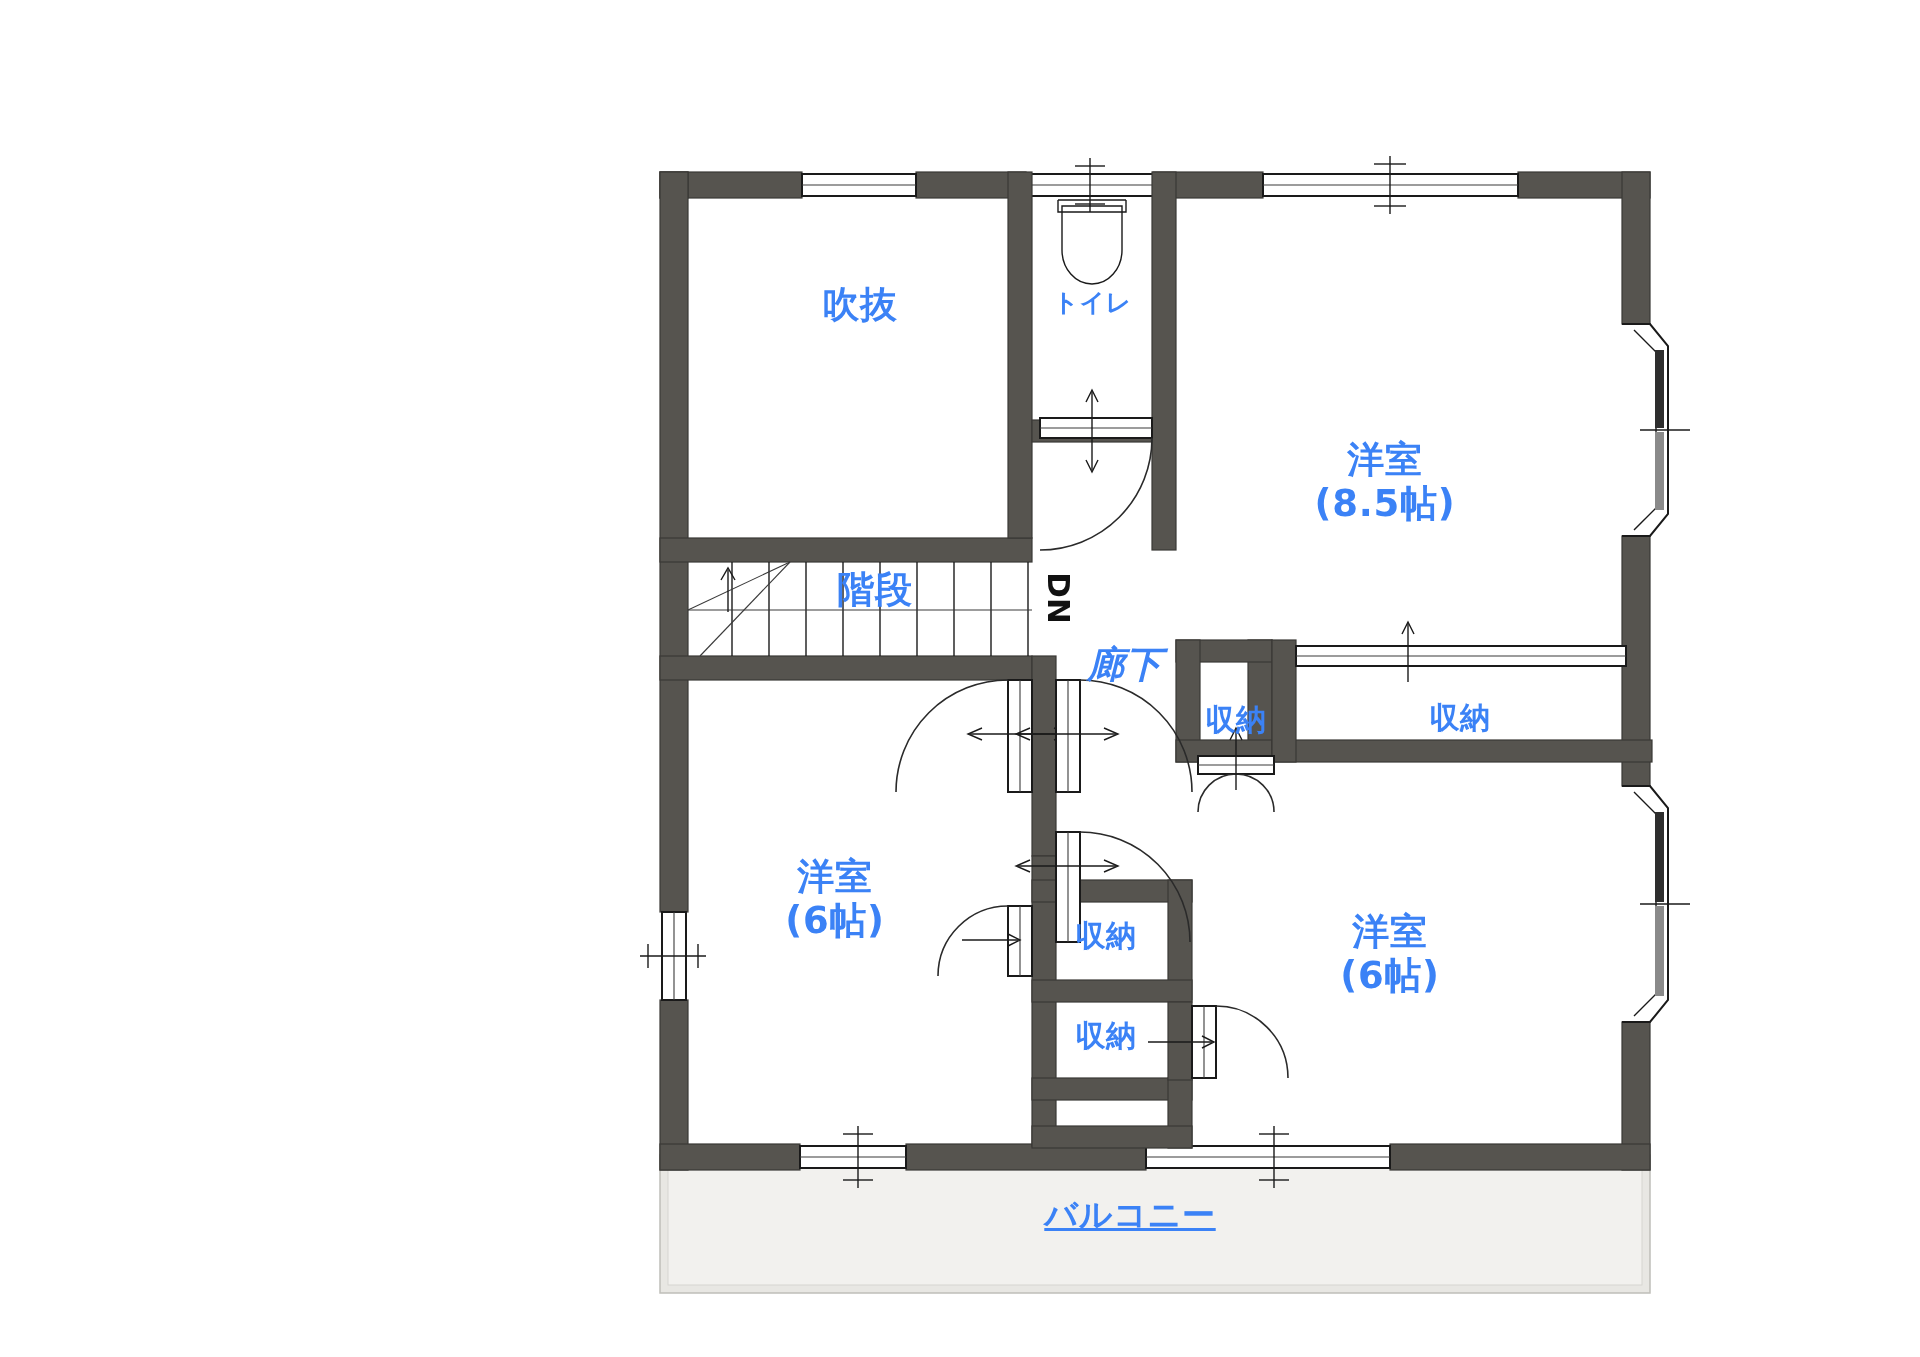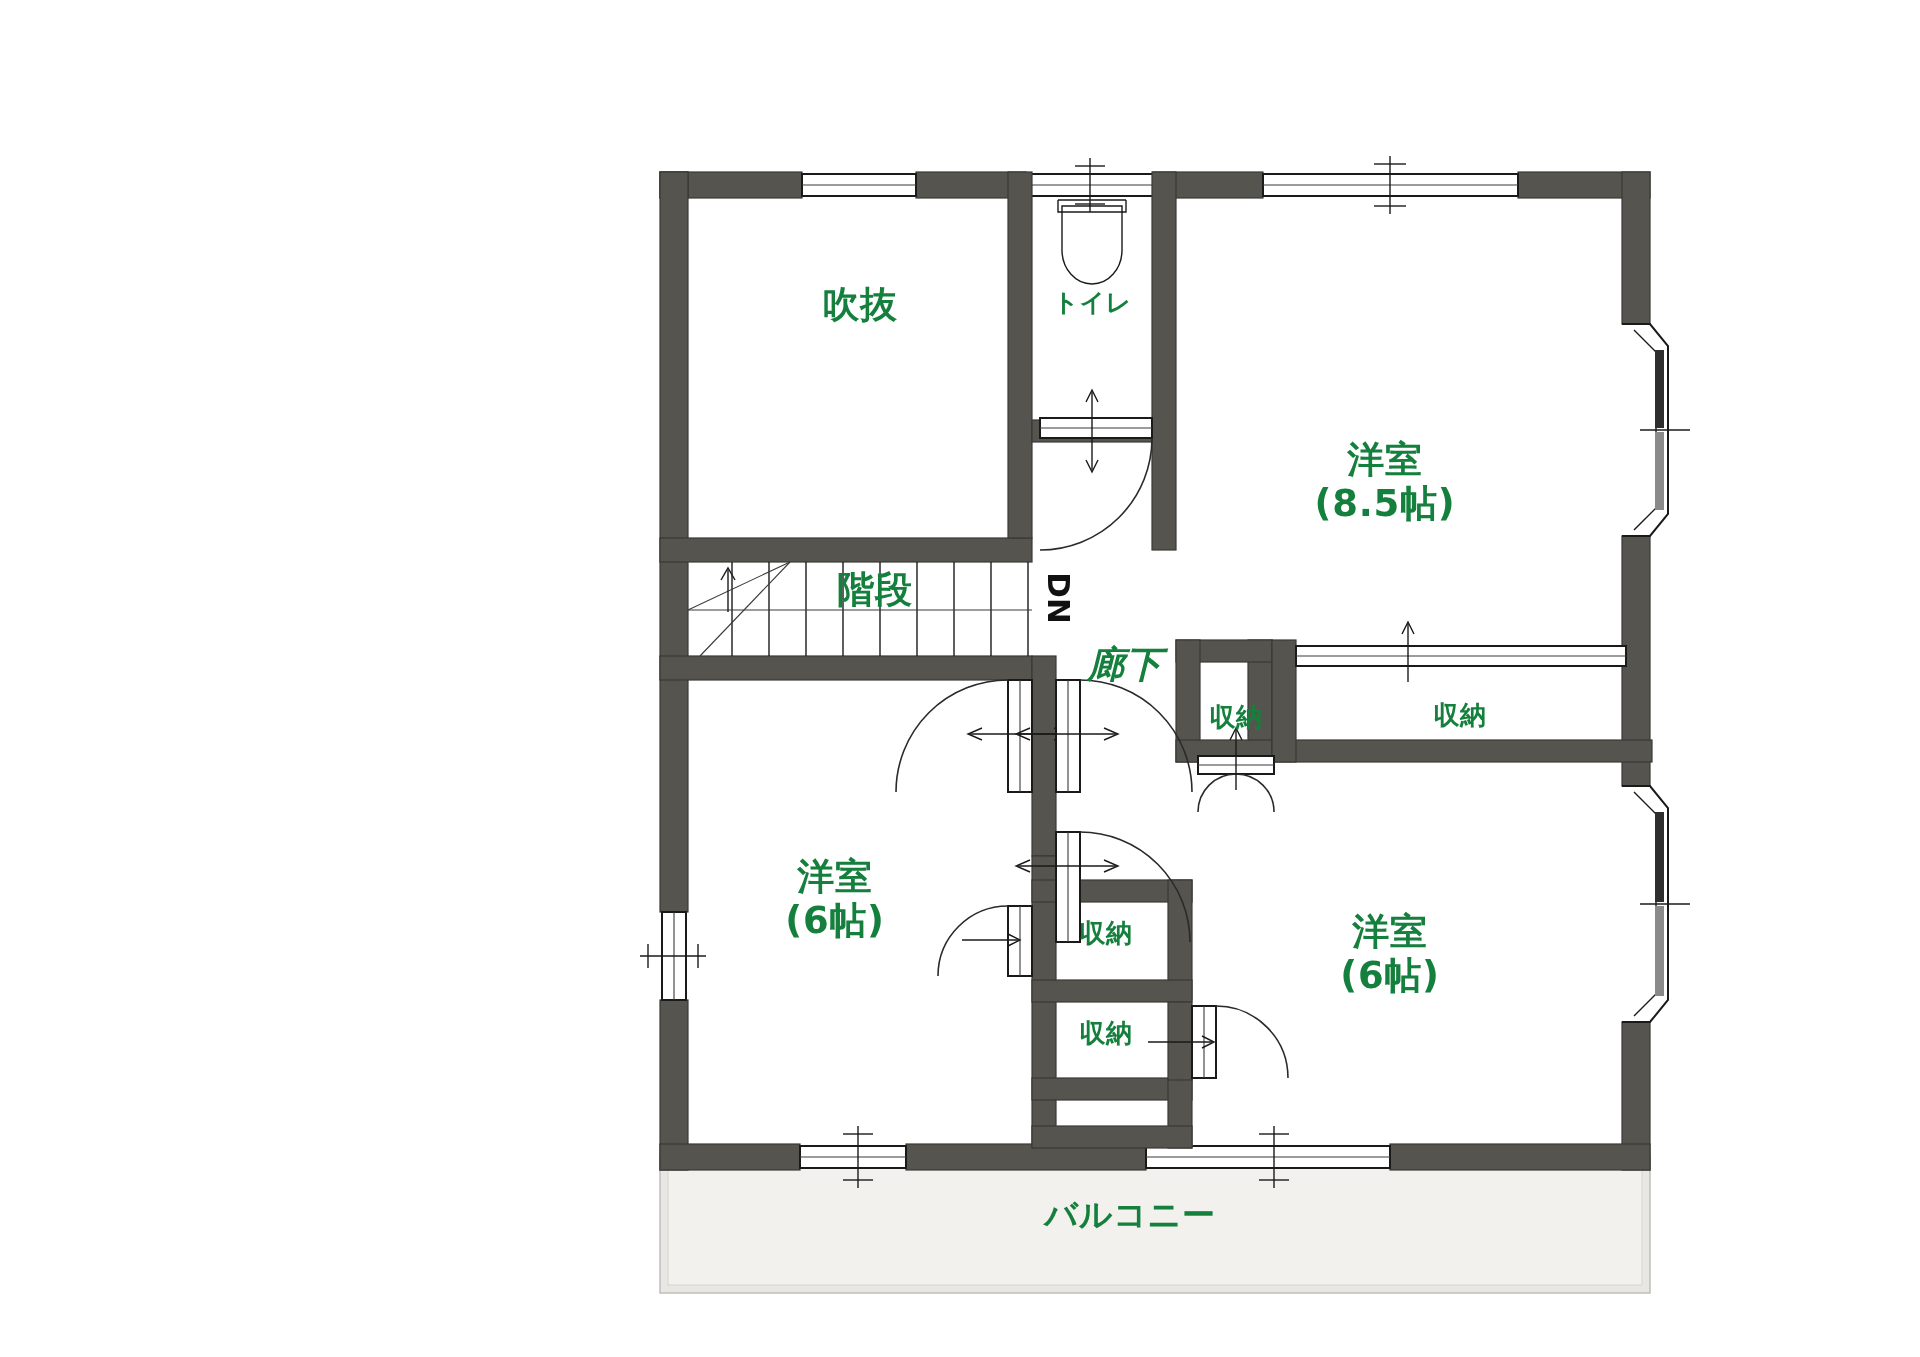--- a/index.html
+++ b/index.html
@@ -19,31 +19,31 @@
   #plan-svg {
     position: absolute;
     left: 0;
     top: 0;
     width: 1920px;
     height: 1357px;
   }
   .room-label {
     position: absolute;
     text-align: center;
-    color: #15803d;
+    color: #3b82f6;
     font-family: "DejaVu Sans", "Liberation Sans", sans-serif;
     font-weight: 700;
     line-height: 1.18;
     white-space: pre;
     letter-spacing: 0.02em;
   }
   .lbl-xl { font-size: 37px; }
-  .lbl-lg { font-size: 33px; }
+  .lbl-lg { font-size: 33px; text-decoration: underline; }
   .lbl-md { font-size: 25px; }
-  .lbl-sm { font-size: 26px; }
+  .lbl-sm { font-size: 30px; }
   .lbl-dn {
     position: absolute;
     font-size: 31px;
     font-weight: 700;
     color: #111111;
     font-family: "DejaVu Sans", "Liberation Sans", sans-serif;
     transform: rotate(90deg);
     transform-origin: center center;
     white-space: pre;
   }

